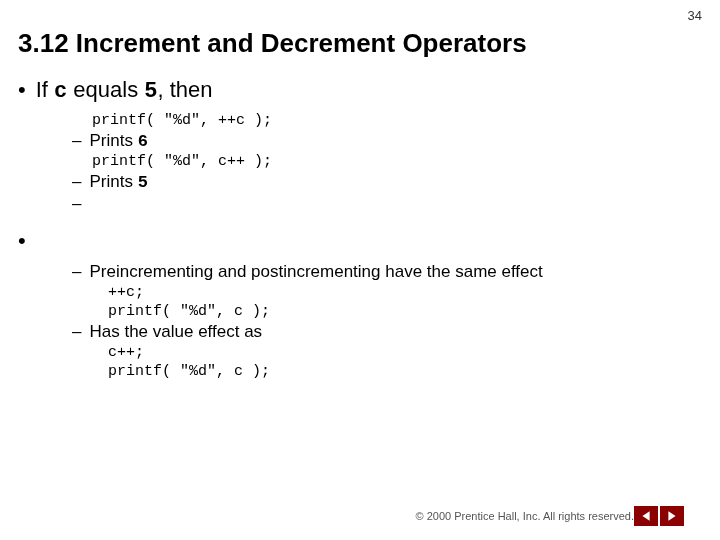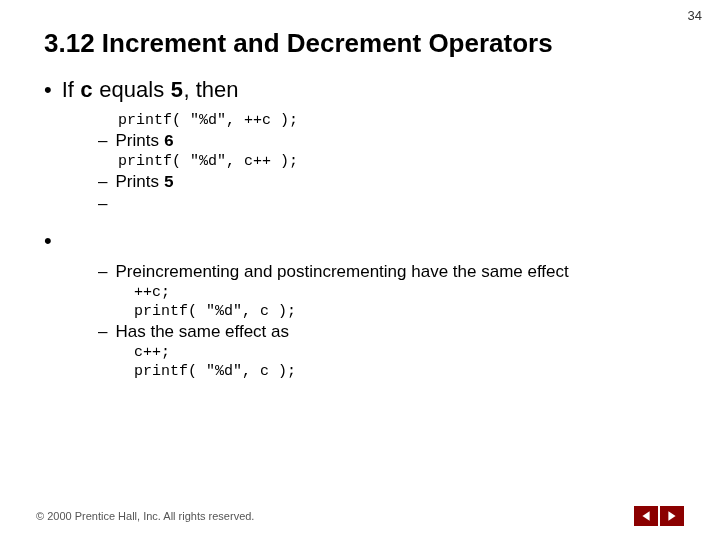--- a/index.html
+++ b/index.html
@@ -7,21 +7,21 @@
       width: 720px;
       height: 540px;
       background: #fff;
       font-family: Arial, Helvetica, sans-serif;
       position: relative;
       overflow: hidden;
     }
     .slide {
       width: 720px;
       height: 540px;
-      padding: 18px 36px 18px 44px;
+      padding: 18px 36px 18px 18px;
       position: relative;
     }
     .slide-number {
       position: absolute;
       top: 8px;
       right: 18px;
       font-size: 13px;
       color: #333;
     }
     .slide-title {
@@ -67,21 +67,21 @@
     .bullet-section2 {
       margin-top: 14px;
     }
     .footer {
       position: absolute;
       bottom: 14px;
       left: 36px;
       right: 36px;
       display: flex;
       align-items: center;
-      justify-content: space-between;
+      justify-content: flex-end;
     }
     .footer-text {
       font-size: 11px;
       color: #555;
     }
     .nav-buttons {
       display: flex;
       gap: 2px;
     }
     .nav-btn {
@@ -146,21 +146,21 @@
 
   <div class="sub-list">
     <div class="sub-item">
       <span class="dash">–</span>
       <span class="sub-text">Preincrementing and postincrementing have the same effect</span>
     </div>
     <div class="code-block" style="margin-left:36px;">++c;</div>
     <div class="code-block" style="margin-left:36px;">printf( "%d", c );</div>
     <div class="sub-item">
       <span class="dash">–</span>
-      <span class="sub-text">Has the same effect as</span>
+      <span class="sub-text">Has the value effect as</span>
     </div>
     <div class="code-block" style="margin-left:36px;">c++;</div>
     <div class="code-block" style="margin-left:36px;">printf( "%d", c );</div>
   </div>
 
   <div class="footer">
     <span class="footer-text">© 2000 Prentice Hall, Inc.  All rights reserved.</span>
     <div class="nav-buttons">
       <div class="nav-btn">
         <svg viewBox="0 0 10 10">

